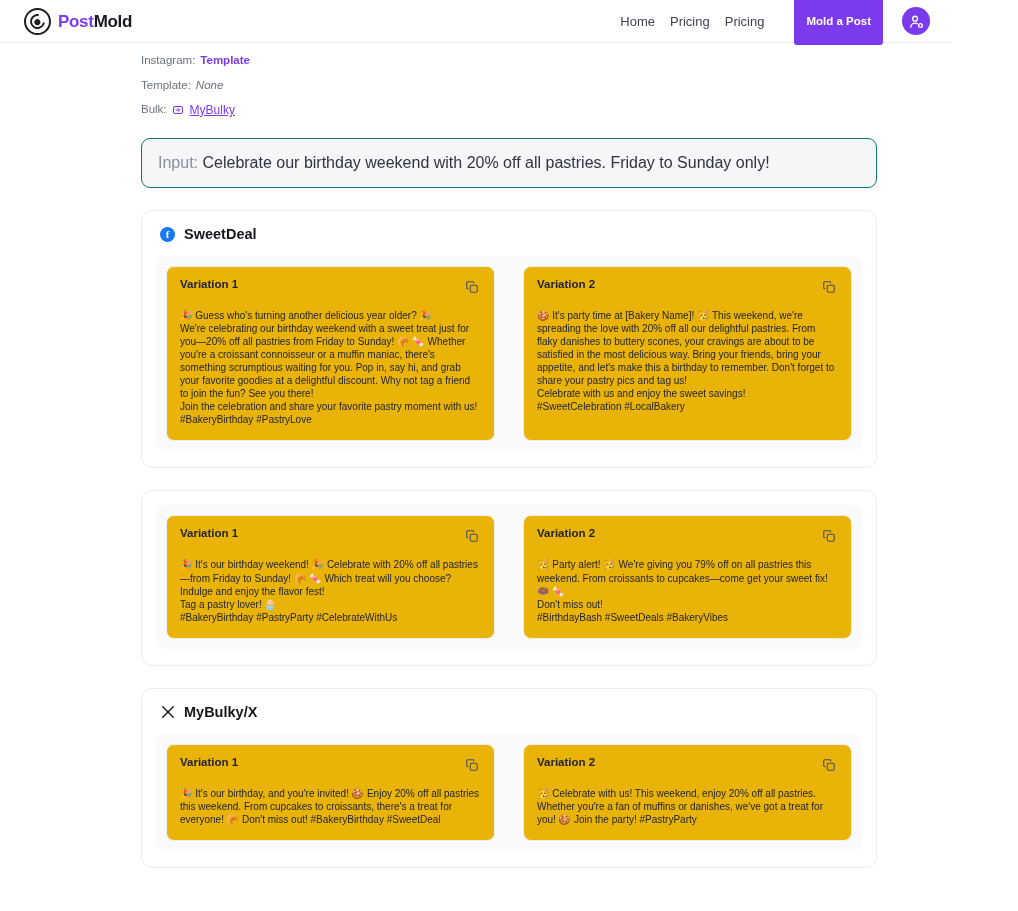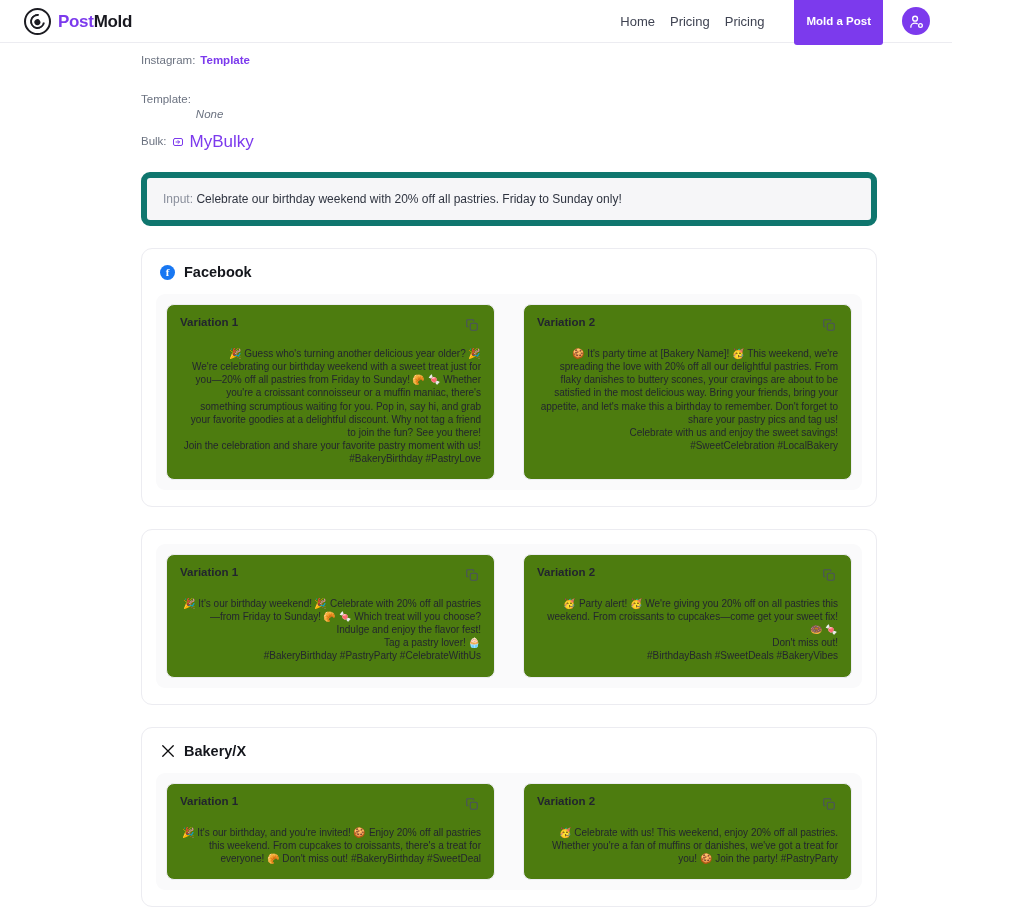--- a/index.html
+++ b/index.html
@@ -77,37 +77,37 @@
 
   .meta { padding-top: 12px; }
   .meta-row {
     font-size: 11.5px; color: #6b7280; line-height: 1;
     margin-bottom: 13px;
     display: flex; align-items: center; gap: 5px;
   }
   .meta-row:last-child { margin-bottom: 12px; }
   .meta-label { color: #6b7280; }
   .meta-value-strong { color: #7c3aed; font-weight: bold; }
-  .meta-value-italic { color: #6b7280; font-style: italic; margin-top: 29px; }
+  .meta-value-italic { color: #6b7280; font-style: italic; }
   .bulk-link {
-    color: #7c3aed; cursor: pointer; font-size: 17px;
+    color: #7c3aed; text-decoration: underline; cursor: pointer; font-size: 12px;
   }
   .bulk-icon {
     display: inline-flex; align-items: center; justify-content: center;
     width: 12px; height: 12px; color: #7c3aed; margin-right: 1px;
   }
 
   
   .input-banner {
     margin-top: 22px;
     background: #f6f6f8;
-    border: 6px solid #0f766e;
+    border: 1px solid #0f766e;
     border-radius: 9px;
     padding: 13px 16px;
-    font-size: 12px;
+    font-size: 16px;
     color: #2f3440;
     line-height: 1.35;
   }
   .input-banner .ib-label { color: #8a8f9c; }
 
   
   .platform-card {
     margin-top: 22px;
     border: 1px solid #ececf1;
     border-radius: 11px;
@@ -146,25 +146,24 @@
 
   .variations {
     display: grid;
     grid-template-columns: 1fr 1fr;
     gap: 28px;
     background: #fafafb;
     border-radius: 9px;
     padding: 10px;
   }
   .variation {
-    background: #4d7c0f;
+    background: #eab308;
     border: 1px solid #ededf2;
     border-radius: 8px;
     padding: 11px 13px 14px 13px;
-    text-align: right;
   }
   .variation-head {
     display: flex; align-items: flex-start; justify-content: space-between;
     margin-bottom: 13px;
   }
   .variation-title { font-size: 11.5px; font-weight: bold; color: #22252e; line-height: 1.1; }
   .copy-btn {
     width: 18px; height: 18px;
     display: flex; align-items: center; justify-content: center;
     background: transparent; border: none; cursor: pointer;
@@ -232,21 +231,21 @@
 
     <section class="input-banner">
       <span class="ib-label">Input:</span>
       <span>Celebrate our birthday weekend with 20% off all pastries. Friday to Sunday only!</span>
     </section>
 
     <div id="platform-list">
         <section class="platform-card">
           <div class="platform-head">
             <span class="icon-fb">f</span>
-            <span class="platform-title">Facebook</span>
+            <span class="platform-title">SweetDeal</span>
           </div>
           <div class="variations">
             <article class="variation">
               <div class="variation-head">
                 <span class="variation-title">Variation 1</span>
                 <button class="copy-btn">
                   <svg width="14" height="14" viewBox="0 0 24 24" fill="none" stroke="currentColor" stroke-width="1.9" stroke-linecap="round" stroke-linejoin="round">
                     <rect x="9" y="9" width="12" height="12" rx="2.5"></rect>
                     <path d="M5 15H4.5A1.5 1.5 0 0 1 3 13.5v-9A1.5 1.5 0 0 1 4.5 3h9A1.5 1.5 0 0 1 15 4.5V5"></path>
                   </svg>
@@ -292,34 +291,34 @@
             <article class="variation">
               <div class="variation-head">
                 <span class="variation-title">Variation 2</span>
                 <button class="copy-btn">
                   <svg width="14" height="14" viewBox="0 0 24 24" fill="none" stroke="currentColor" stroke-width="1.9" stroke-linecap="round" stroke-linejoin="round">
                     <rect x="9" y="9" width="12" height="12" rx="2.5"></rect>
                     <path d="M5 15H4.5A1.5 1.5 0 0 1 3 13.5v-9A1.5 1.5 0 0 1 4.5 3h9A1.5 1.5 0 0 1 15 4.5V5"></path>
                   </svg>
                 </button>
               </div>
-              <div class="variation-body">🥳 Party alert! 🥳 We're giving you 20% off on all pastries this weekend. From croissants to cupcakes—come get your sweet fix! 🍩 🍬
+              <div class="variation-body">🥳 Party alert! 🥳 We're giving you 79% off on all pastries this weekend. From croissants to cupcakes—come get your sweet fix! 🍩 🍬
 Don't miss out!
 #BirthdayBash #SweetDeals #BakeryVibes</div>
             </article>
           </div>
         </section>
         <section class="platform-card">
           <div class="platform-head">
             <span class="icon-x">
               <svg width="14" height="14" viewBox="0 0 24 24" fill="none" stroke="#0b0b0d" stroke-width="2.2" stroke-linecap="round">
                 <path d="M3 3l18 18M21 3L3 21"></path>
               </svg>
             </span>
-            <span class="platform-title">Bakery/X</span>
+            <span class="platform-title">MyBulky/X</span>
           </div>
           <div class="variations">
             <article class="variation">
               <div class="variation-head">
                 <span class="variation-title">Variation 1</span>
                 <button class="copy-btn">
                   <svg width="14" height="14" viewBox="0 0 24 24" fill="none" stroke="currentColor" stroke-width="1.9" stroke-linecap="round" stroke-linejoin="round">
                     <rect x="9" y="9" width="12" height="12" rx="2.5"></rect>
                     <path d="M5 15H4.5A1.5 1.5 0 0 1 3 13.5v-9A1.5 1.5 0 0 1 4.5 3h9A1.5 1.5 0 0 1 15 4.5V5"></path>
                   </svg>

